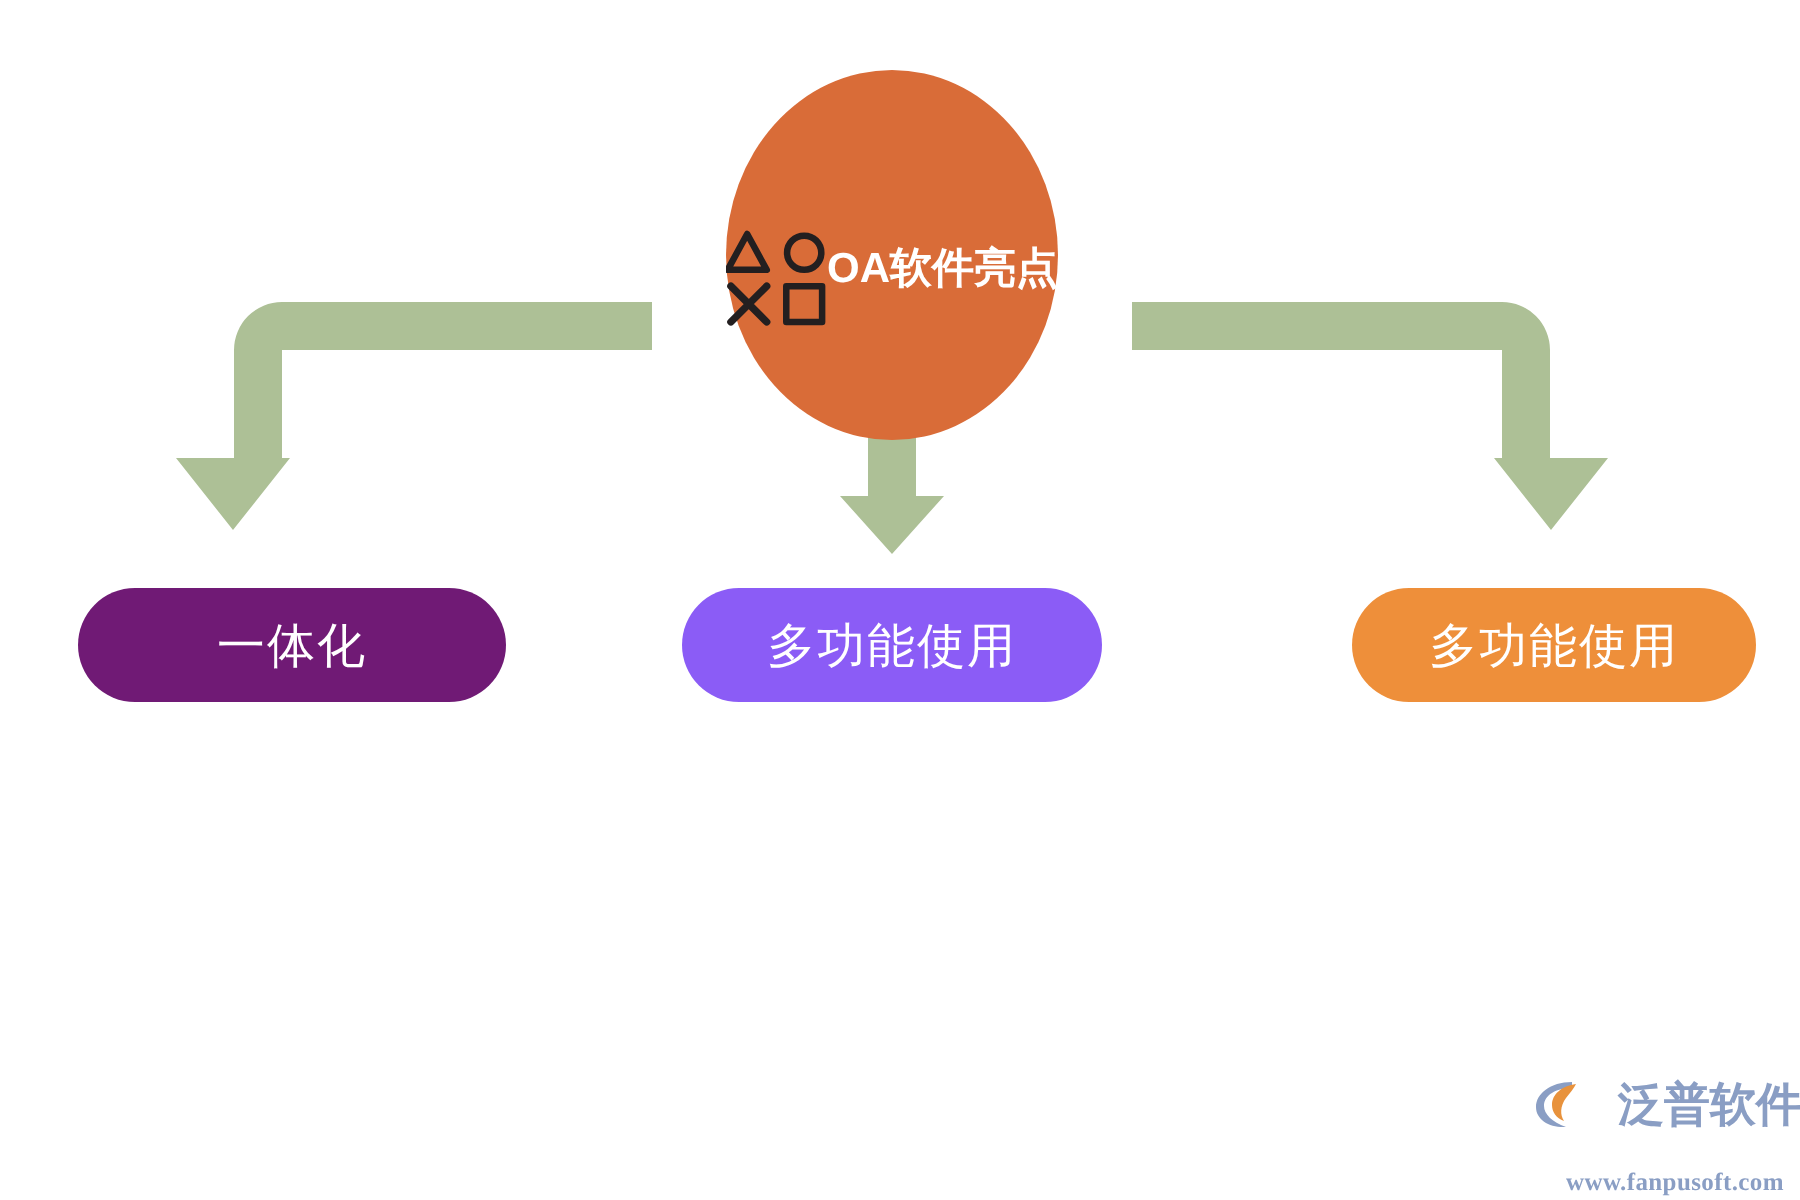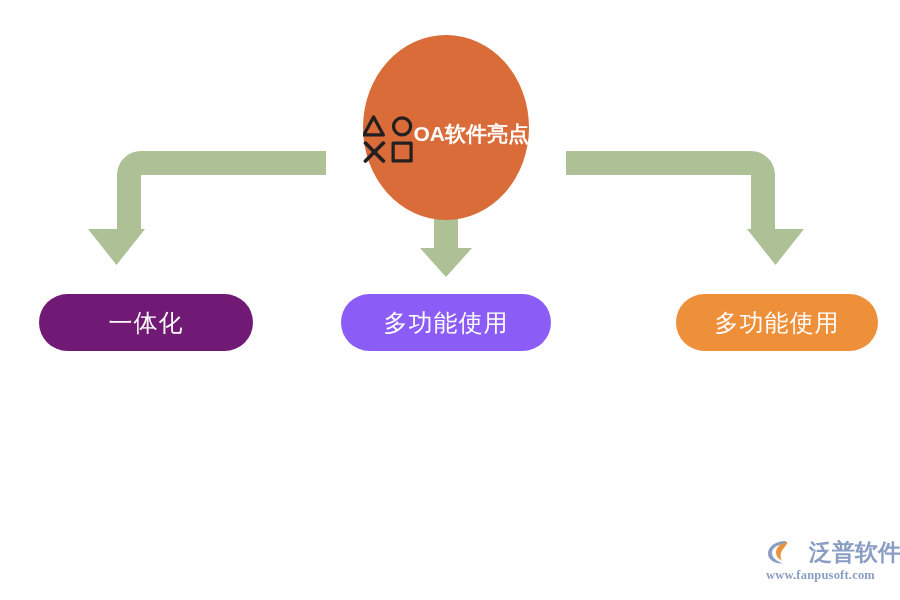--- a/index.html
+++ b/index.html
@@ -98,27 +98,28 @@
   }
   .brand-name {
     margin-left: 15px;
     font-size: 23px;
     font-weight: bold;
     color: #8a9ec4;
     letter-spacing: 0px;
     white-space: nowrap;
   }
   .brand-url {
-    margin-top: 1px;
+    margin-top: 17px;
     font-size: 12.5px;
     font-weight: bold;
     color: #8a9ec4;
     letter-spacing: 0.2px;
     white-space: nowrap;
     font-family: "Liberation Serif", "DejaVu Serif", serif;
+    text-align: right;
   }
 </style>
 </head>
 <body>
 
 <div id="canvas">
 
   <svg id="arrows" viewBox="0 0 900 600">
 
     <path fill="#adc096" d="M 326,151

